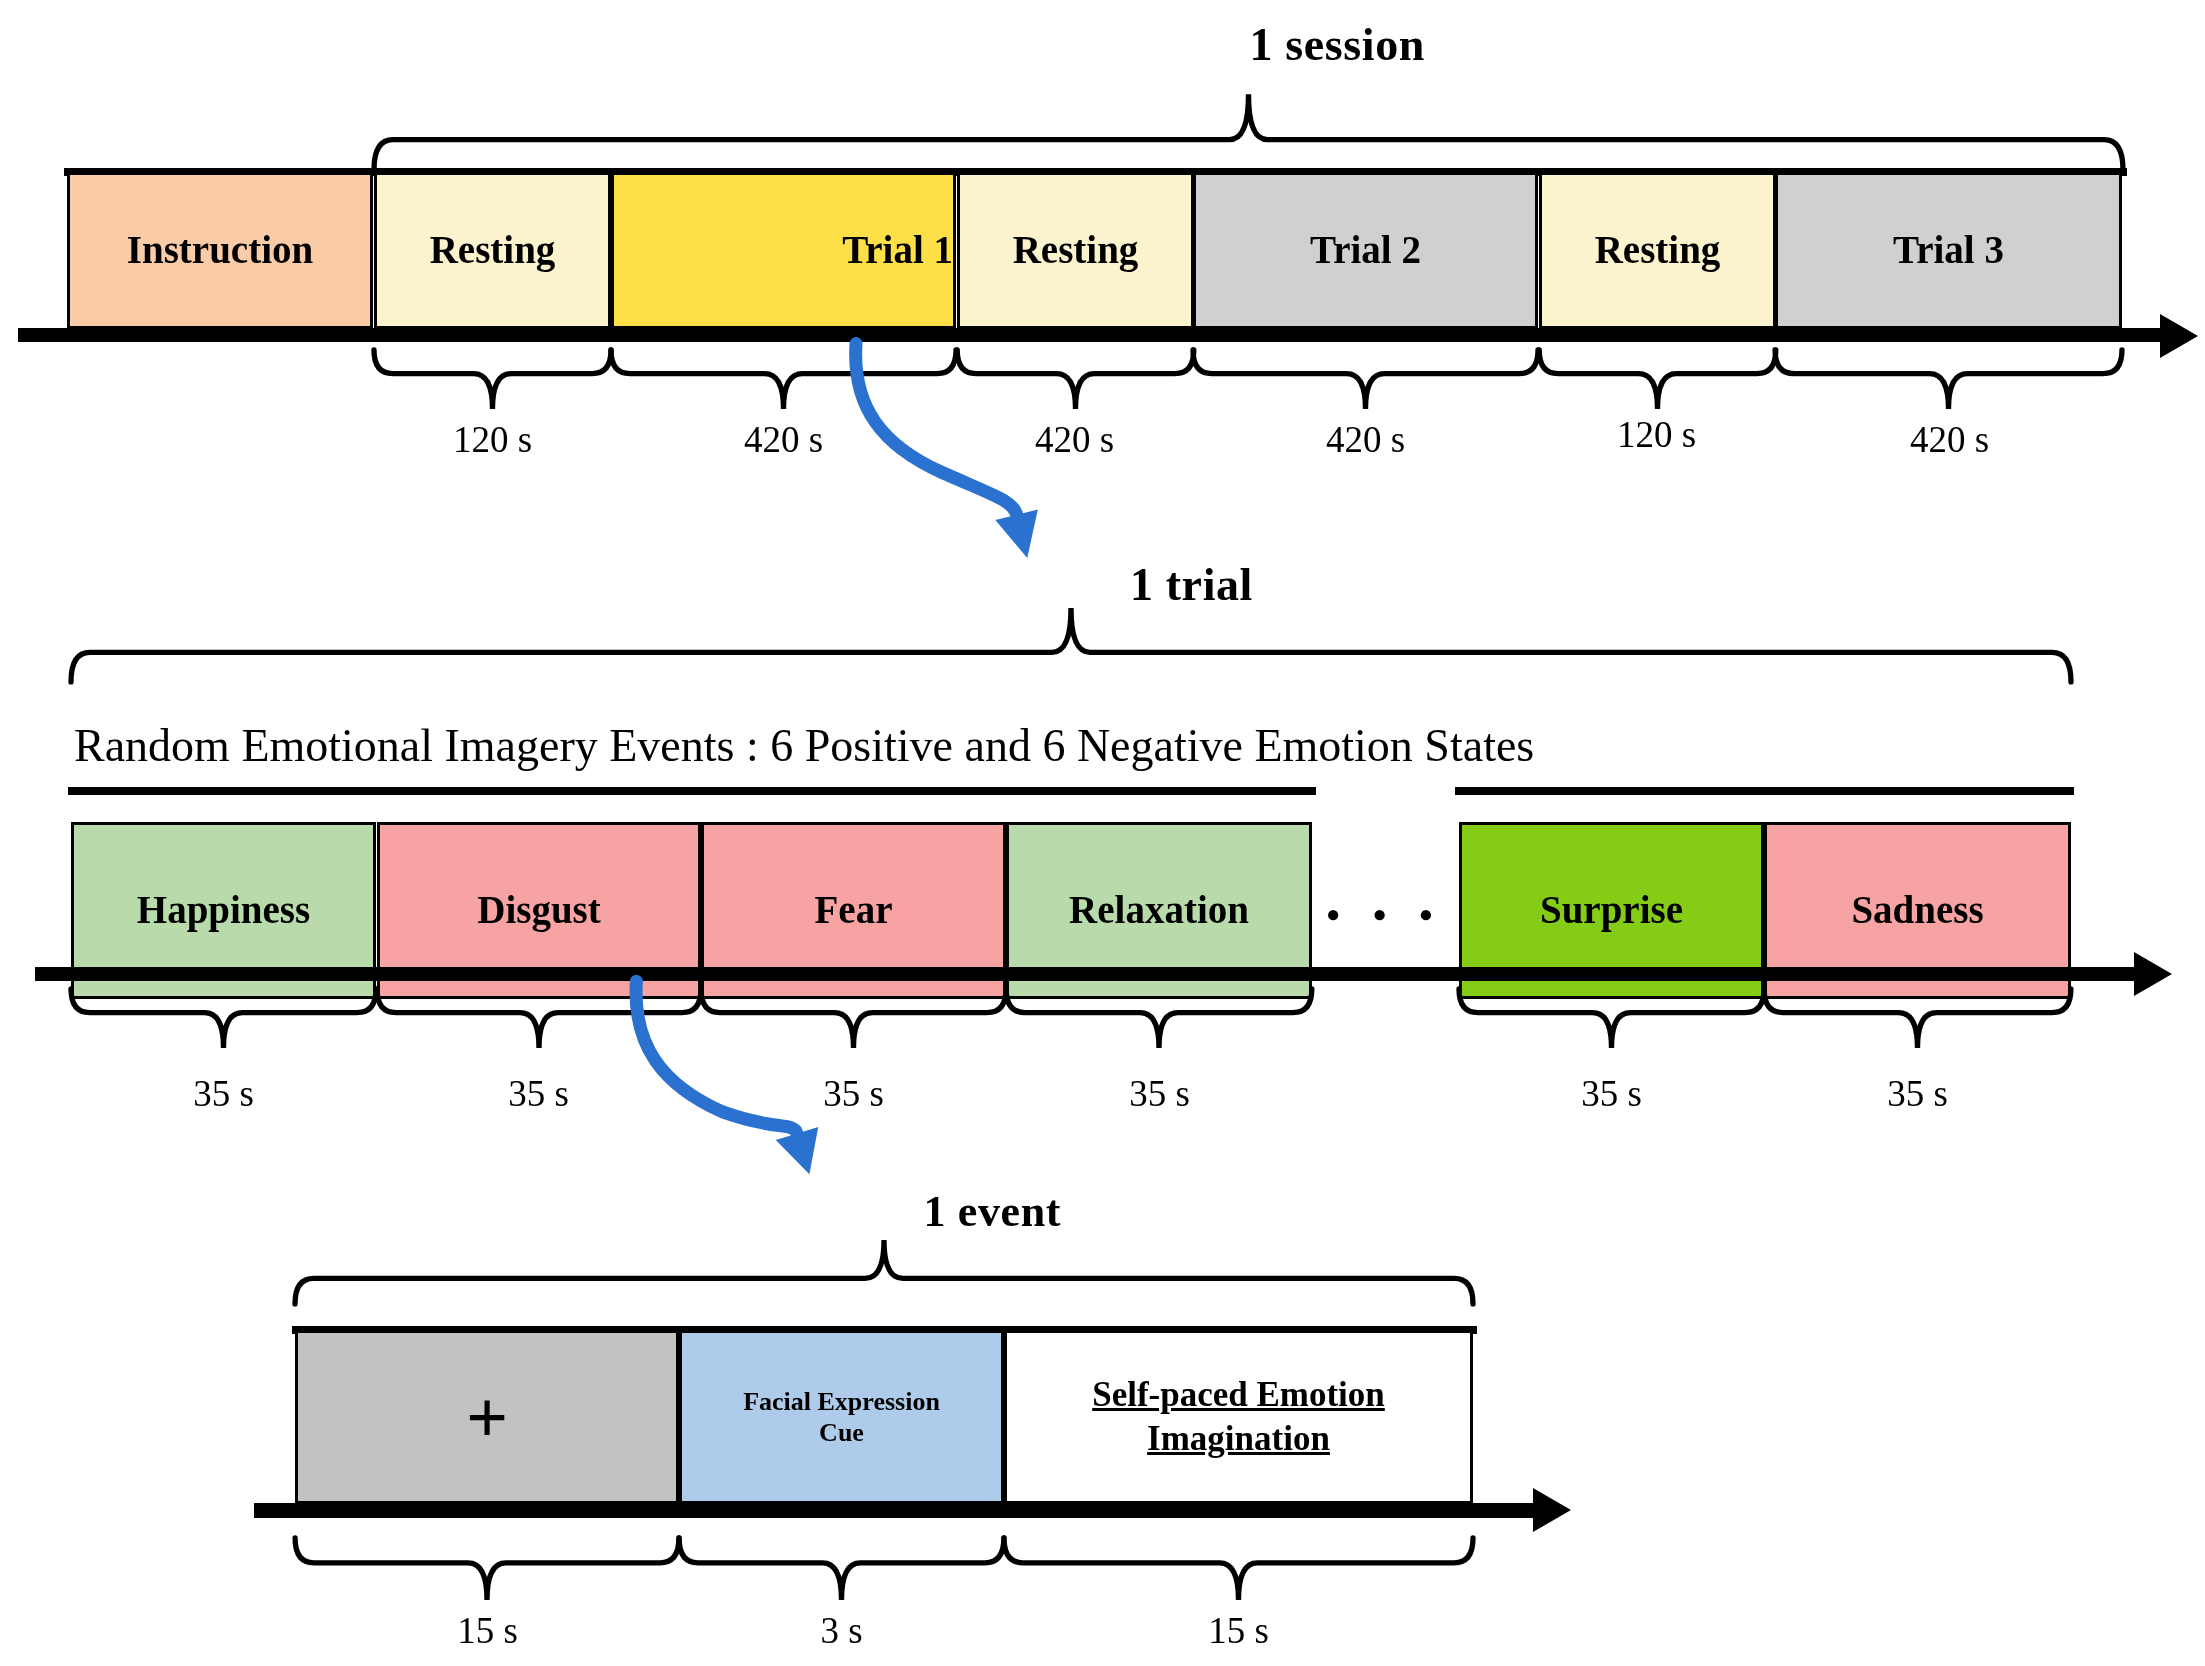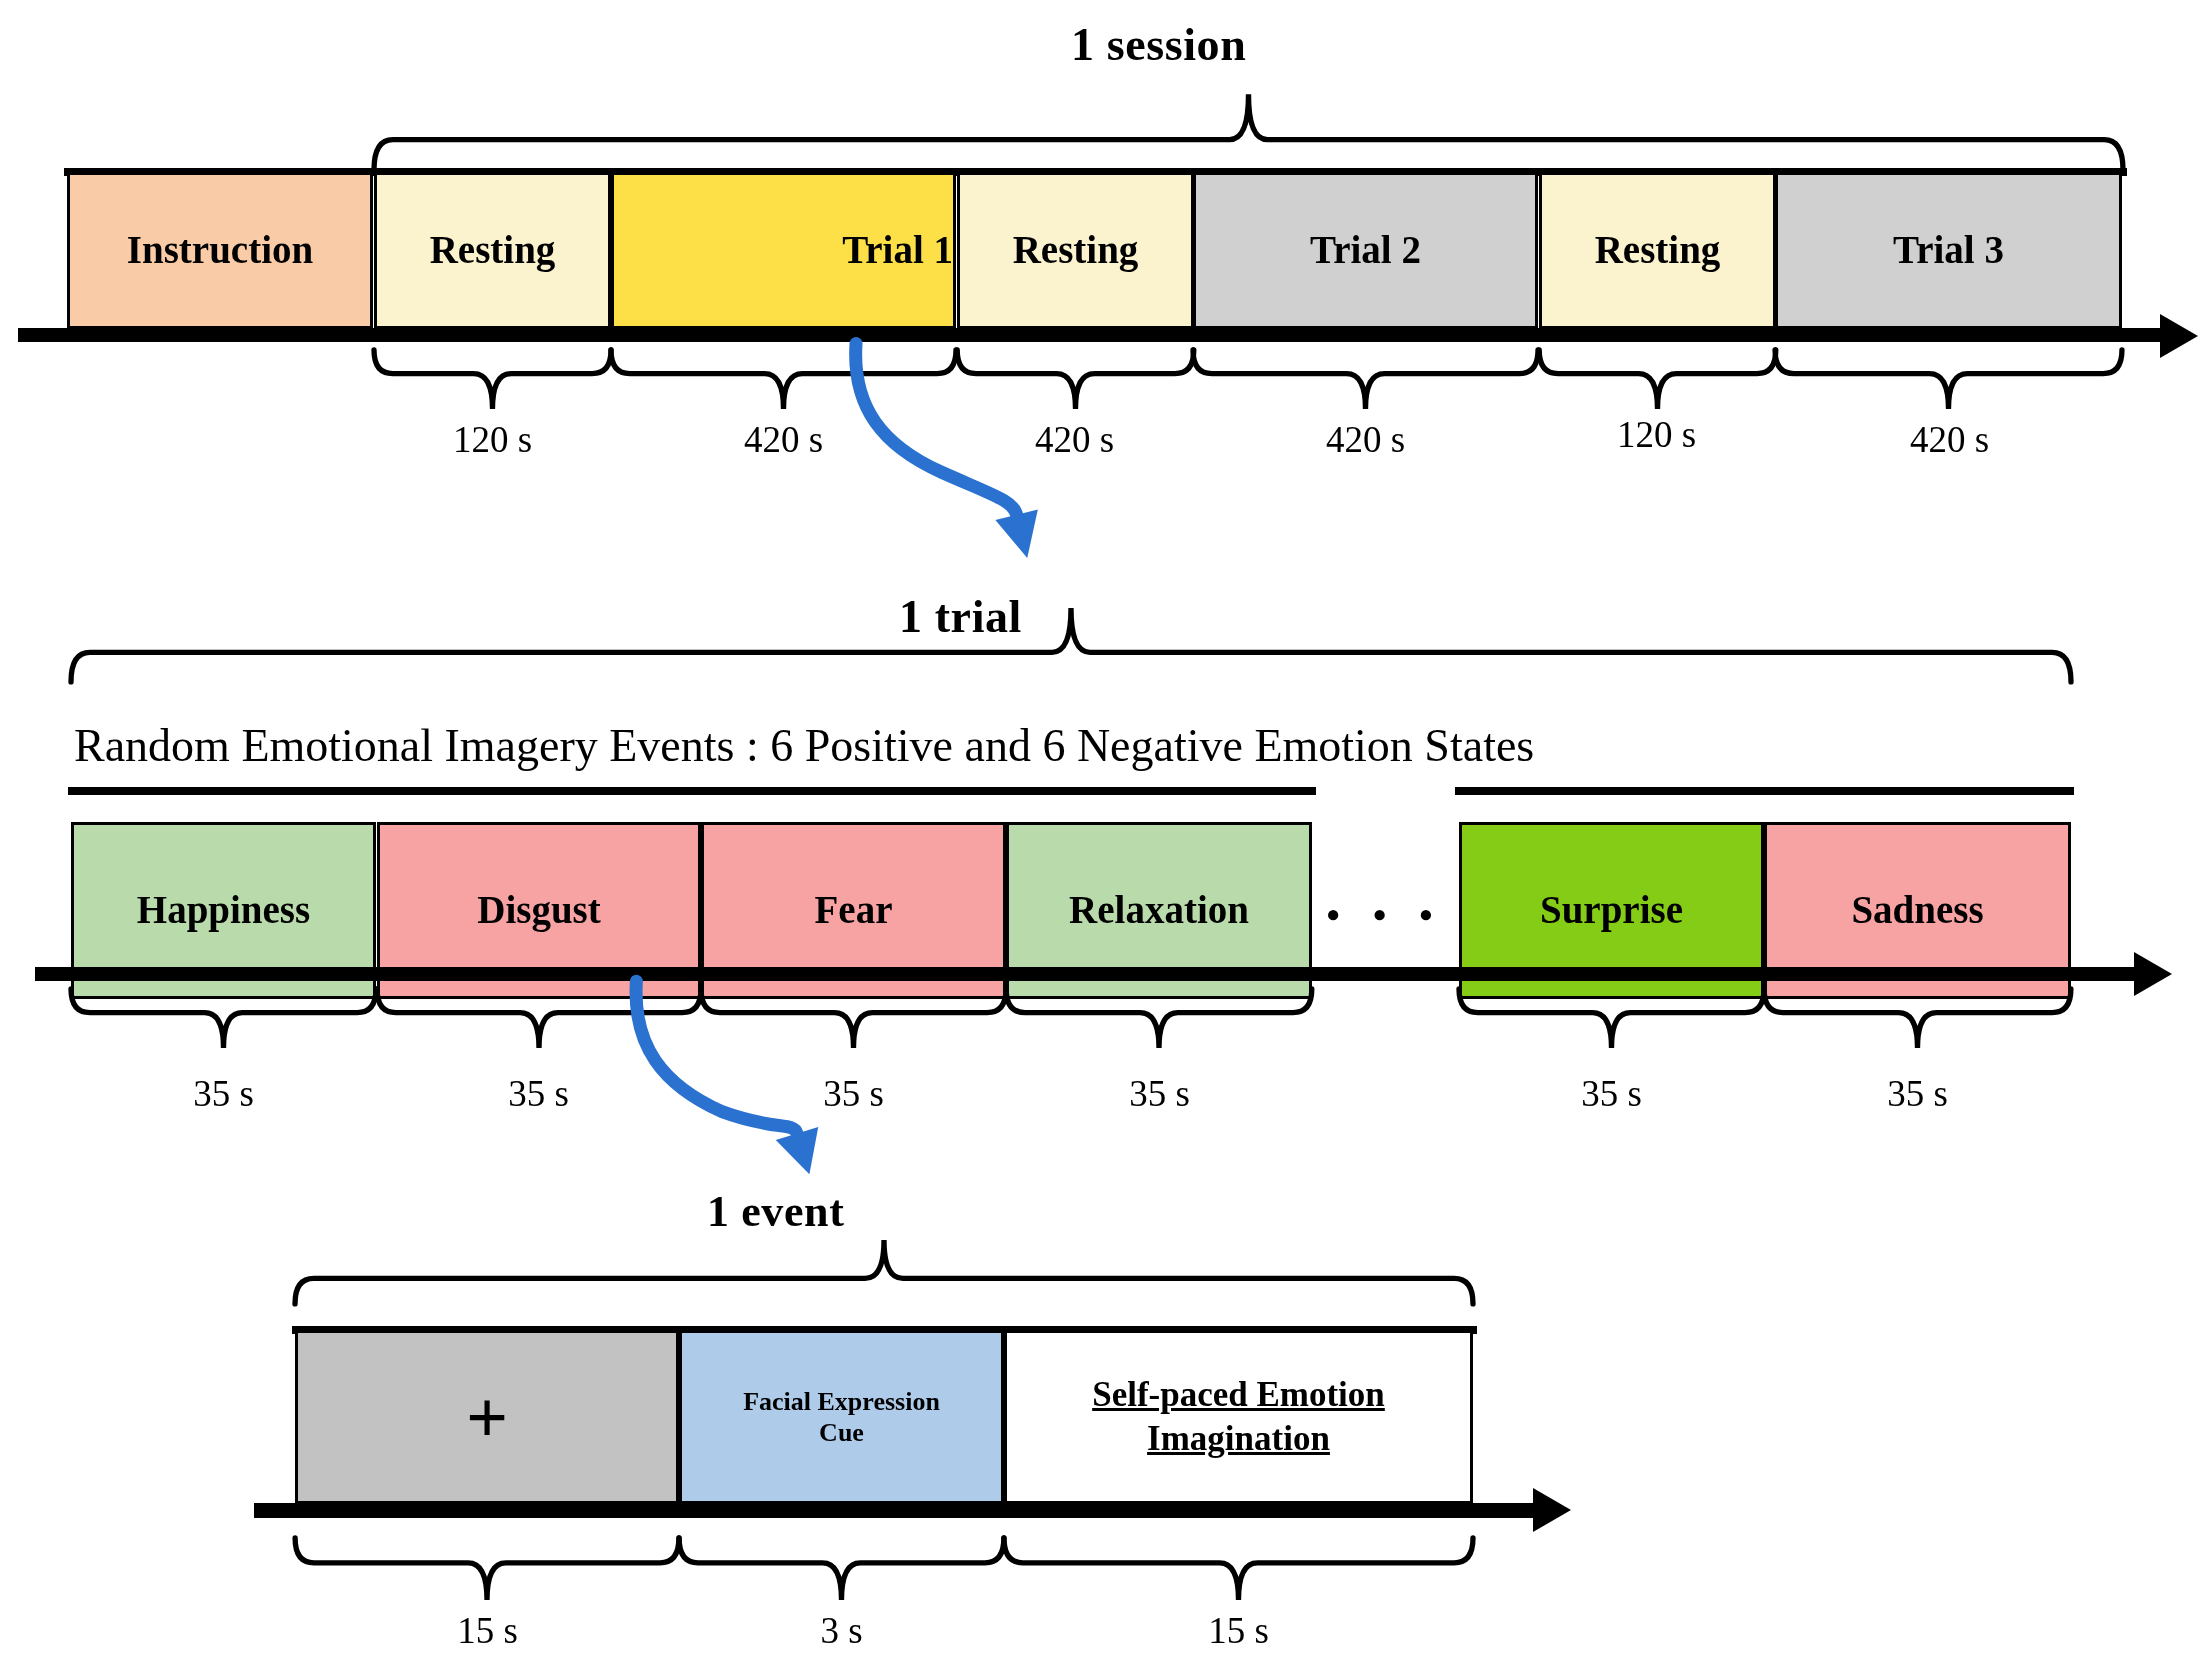--- a/index.html
+++ b/index.html
@@ -1,21 +1,21 @@
 <!DOCTYPE html>
 <html style="font-size:9.4px"><head>
 <meta charset="utf-8">
 <style>
   html,body{margin:0;padding:0;background:#fff;}
   #canvas{
     position:relative;width:2205px;height:1666px;background:#ffffff;overflow:hidden;
     font-family:"Liberation Serif","DejaVu Serif",serif;color:#000;
   }
   .title{
-    position:absolute;width:354px;text-align:left;
+    position:absolute;width:354px;text-align:right;
     font-size:46px;font-weight:bold;letter-spacing:0.6px;white-space:nowrap;
   }
   .box{
     position:absolute;border:3.5px solid #000;box-sizing:border-box;
     display:flex;align-items:center;justify-content:center;text-align:center;
   }
   .row1 .box{top:172px;height:157px;}
   .row2 .box{top:822px;height:177px;}
   .row3 .box{top:1330px;height:174px;}
   .bt{font-size:39px;font-weight:bold;line-height:1.1;}
@@ -114,21 +114,21 @@
       </svg>
     </div>
 
   <div class="dur" style="left:398px;top:418px;">120 s</div>
   <div class="dur" style="left:689px;top:418px;">420 s</div>
   <div class="dur" style="left:980px;top:418px;">420 s</div>
   <div class="dur" style="left:1271px;top:418px;">420 s</div>
   <div class="dur" style="left:1562px;top:413px;">120 s</div>
   <div class="dur" style="left:1855px;top:418px;">420 s</div>
 
-  <div class="title" style="left:899px;top:558px;margin-top:32px;">1 trial</div>
+  <div class="title" style="left:899px;top:558px;">1 trial</div>
 
   <div class="brace" style="left:71px;top:608px;width:2000px;height:74px;">
       <svg width="2000" height="74" viewBox="0 0 3387 125">
         <path d="M 0 125 Q 0 75 32 75 L 1661.5 75 Q 1693.5 75 1693.5 0 Q 1693.5 75 1725.5 75 L 3355 75 Q 3387 75 3387 125" fill="none" stroke="#000" stroke-width="9" stroke-linecap="round"></path>
       </svg>
     </div>
 
   <div class="subtitle" style="left:74px;top:719px;">Random Emotional Imagery Events : 6 Positive and 6 Negative Emotion States</div>
 
   <div class="topbar" style="left:68px;top:787px;width:1248px;height:7.7px;"></div>

